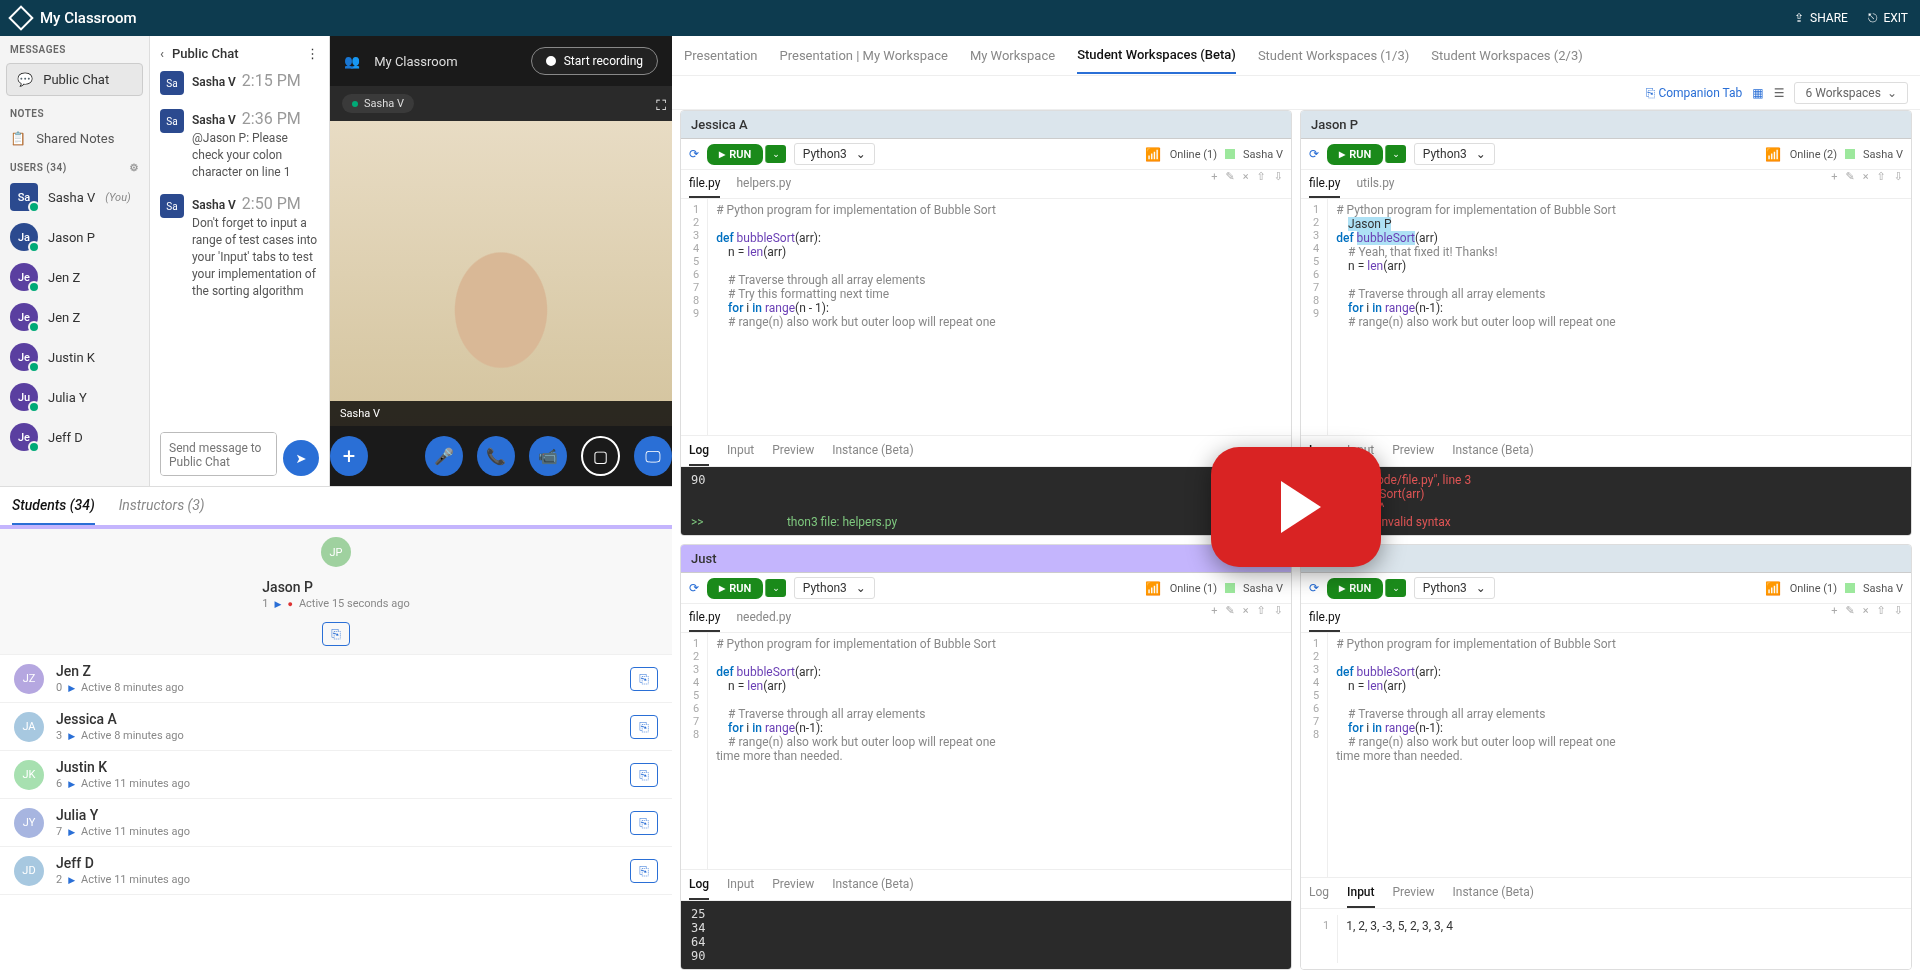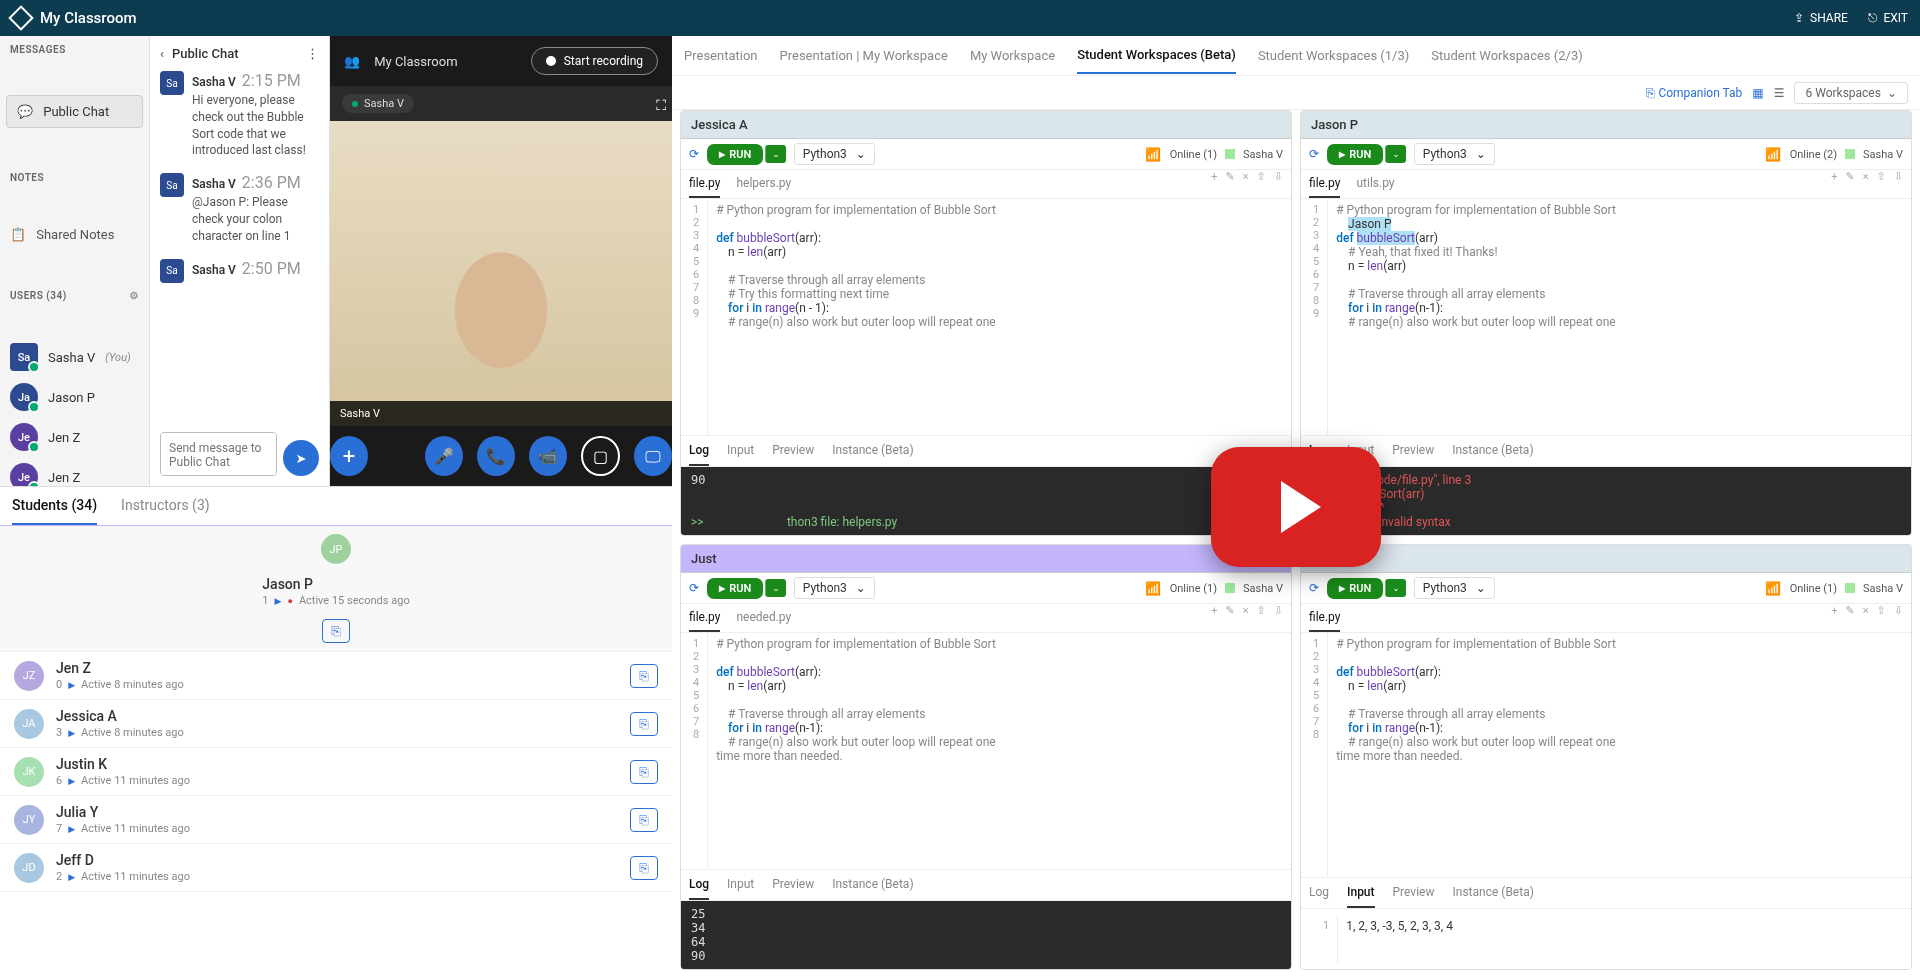--- a/index.html
+++ b/index.html
@@ -4,21 +4,21 @@
 <style>
 * { margin: 0; padding: 0; box-sizing: border-box; font-family: -apple-system, BlinkMacSystemFont, "Segoe UI", Roboto, sans-serif; }
 body { background: #fff; font-size: 13px; color: #333; overflow: hidden; }
 .header { background: #0d3b4f; color: #fff; height: 36px; display: flex; align-items: center; padding: 0 12px; justify-content: space-between; }
 .header-left { display: flex; align-items: center; gap: 10px; }
 .header-logo { width: 18px; height: 18px; border: 2px solid #fff; transform: rotate(45deg); }
 .header-title { font-size: 15px; font-weight: 500; }
 .header-right { display: flex; gap: 20px; font-size: 12px; }
 .header-btn { display: flex; align-items: center; gap: 6px; cursor: pointer; }
 .main { display: flex; height: calc(100vh - 36px); }
-.left-col { width: 150px; background: #f4f4f4; border-right: 1px solid #ddd; display: flex; flex-direction: column; gap: 32px; }
+.left-col { width: 150px; background: #f4f4f4; border-right: 1px solid #ddd; display: flex; flex-direction: column; }
 .section-label { font-size: 10px; font-weight: 600; color: #666; padding: 8px 10px 4px; letter-spacing: 0.5px; }
 .gear { float: right; color: #999; }
 .public-chat-btn { margin: 4px 6px; padding: 8px 10px; background: #e8e8e8; border: 1px solid #ccc; border-radius: 4px; display: flex; align-items: center; gap: 10px; font-size: 13px; cursor: pointer; }
 .shared-notes { padding: 8px 10px; display: flex; align-items: center; gap: 10px; font-size: 13px; color: #555; cursor: pointer; }
 .user-list { overflow-y: auto; }
 .user-item { display: flex; align-items: center; gap: 10px; padding: 6px 10px; font-size: 13px; cursor: pointer; position: relative; }
 .avatar { width: 28px; height: 28px; border-radius: 50%; display: flex; align-items: center; justify-content: center; color: #fff; font-size: 11px; font-weight: 500; position: relative; flex-shrink: 0; }
 .avatar.sq { border-radius: 4px; }
 .avatar-dot { position: absolute; bottom: -2px; right: -2px; width: 12px; height: 12px; background: #0a7; border-radius: 50%; border: 2px solid #f4f4f4; }
 .you-label { font-style: italic; color: #888; font-size: 11px; }
@@ -46,21 +46,21 @@
 .presenter-pill { background: #3a3a3a; border-radius: 12px; padding: 3px 10px; font-size: 11px; color: #ddd; display: flex; align-items: center; gap: 6px; }
 .presenter-pill .pd { width:6px; height:6px; background:#0a7; border-radius:50%;}
 .video-main { flex: 1; background: #ceb88c; position: relative; }
 .video-label { position: absolute; bottom: 0; left: 0; right:0; background: rgba(0,0,0,0.8); color: #fff; font-size: 11px; padding: 6px 10px; }
 .video-face { position:absolute; inset:0; background: radial-gradient(ellipse 120px 150px at 50% 62%, #d9b896 0%, #d9b896 38%, transparent 39%), linear-gradient(#e8dcc4, #d4c49e);}
 .expand-ic { position:absolute; top:-24px; right:6px; color:#fff; font-size:14px;}
 .video-controls { height: 60px; background: #1a1a1a; display: flex; align-items: center; justify-content: center; gap: 14px; }
 .vc-btn { width: 40px; height: 40px; border-radius: 50%; background: #2a6fd6; display: flex; align-items: center; justify-content: center; color: #fff; cursor: pointer; font-size:16px;}
 .vc-btn.outline { background: transparent; border: 2px solid #fff; }
 .vc-btn.plus { font-size: 22px;}
-.students-tabs { display: flex; padding: 10px 12px 0; gap: 24px; border-bottom: 1px solid #c4b5fd; }
+.students-tabs { display: flex; padding: 10px 12px 0; gap: 24px; border-bottom: 4px solid #c4b5fd; font-style: italic; }
 .stab { padding-bottom: 10px; font-size: 14px; color: #888; cursor: pointer; }
 .stab.active { color: #111; border-bottom: 2px solid #2a6fd6; font-weight: 500; }
 .student-rows { overflow-y: auto; height: calc(100% - 40px); }
 .student-row { display: flex; align-items: center; padding: 8px 14px; border-bottom: 1px solid #f0f0f0; gap: 12px; background:#fff; }
 .student-row:first-child { background:#f8f8f8;flex-direction:column;}
 .sr-avatar { width: 30px; height: 30px; border-radius: 50%; display: flex; align-items: center; justify-content: center; color: #fff; font-size: 11px; }
 .sr-info { flex: 1; }
 .sr-name { font-size: 14px; font-weight: 500; }
 .sr-meta { font-size: 11px; color: #888; display: flex; align-items: center; gap: 6px; margin-top: 2px; }
 .sr-play { color: #2a6fd6; font-size:9px;}
@@ -183,40 +183,40 @@
           <span class="dots">⋮</span>
         </div>
         <div class="chat-messages" id="chat-messages">
             <div class="msg">
               <div class="msg-avatar">Sa</div>
               <div class="msg-body">
                 <div class="msg-head">
                   <span class="msg-name">Sasha V</span>
                   <span class="msg-time">2:15 PM</span>
                 </div>
-                <div class="msg-text">Hi everyone, please check out the Bubble Sort code that we introduced last class!</div>
               </div>
             </div>
             <div class="msg">
               <div class="msg-avatar">Sa</div>
               <div class="msg-body">
                 <div class="msg-head">
                   <span class="msg-name">Sasha V</span>
                   <span class="msg-time">2:36 PM</span>
                 </div>
                 <div class="msg-text">@Jason P: Please check your colon character on line 1</div>
               </div>
             </div>
             <div class="msg">
               <div class="msg-avatar">Sa</div>
               <div class="msg-body">
                 <div class="msg-head">
                   <span class="msg-name">Sasha V</span>
                   <span class="msg-time">2:50 PM</span>
                 </div>
+                <div class="msg-text">Don't forget to input a range of test cases into your 'Input' tabs to test your implementation of the sorting algorithm</div>
               </div>
             </div>
           </div>
         <div class="chat-input-row">
           <textarea class="chat-input" placeholder="Send message to Public Chat" style=""></textarea>
           <div class="chat-send">➤</div>
         </div>
       </div>
 
       <div class="video-col">

